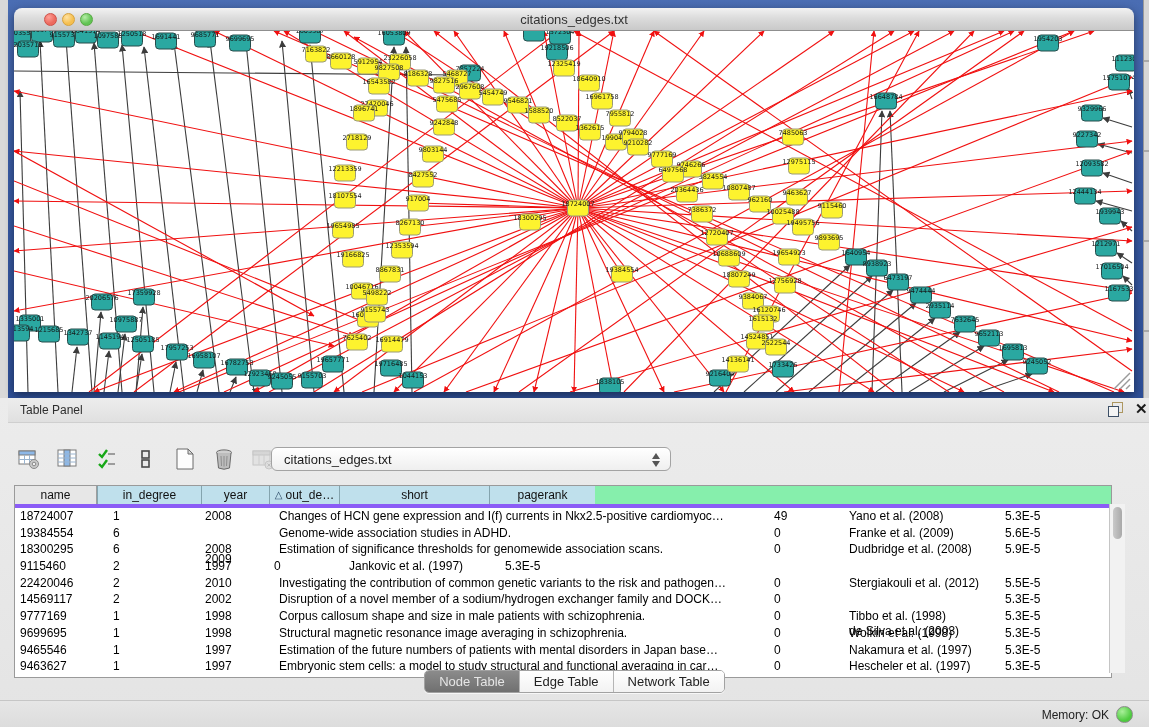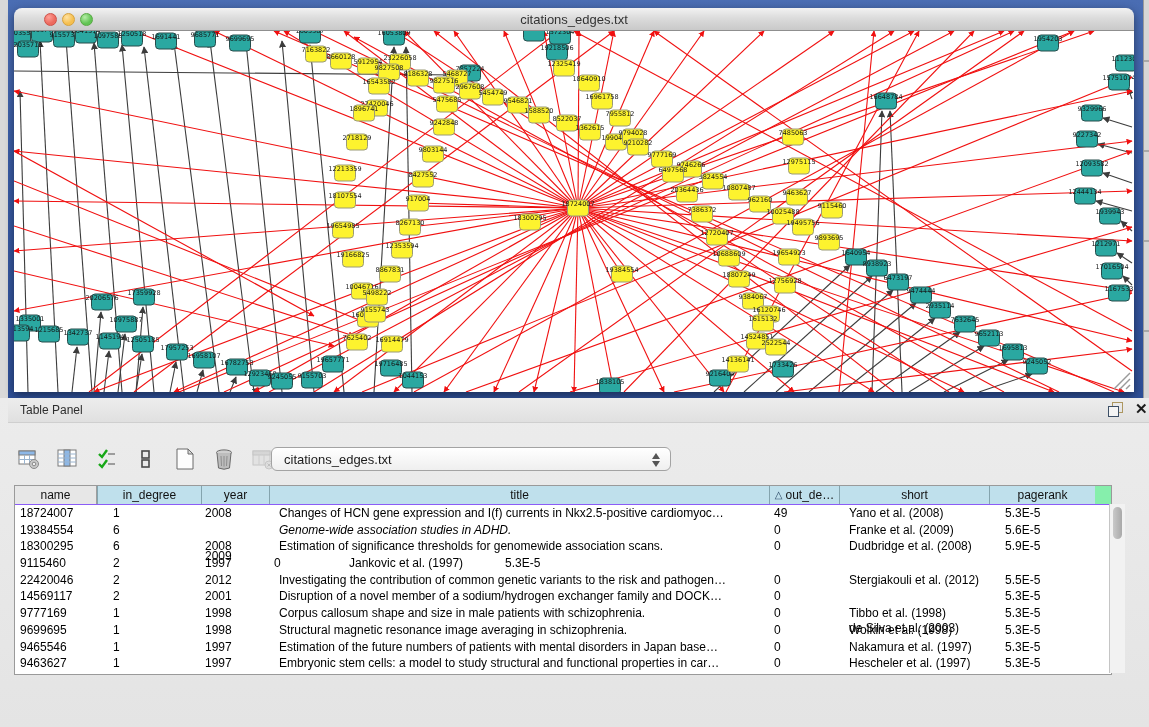--- a/index.html
+++ b/index.html
@@ -52,21 +52,21 @@
     box-shadow:inset 0 1px 0 #fff;}
   #combo-label{position:absolute;left:12px;top:4px;font-size:13px;color:#1c1c1c;}
   #combo-arrows{position:absolute;right:9px;top:3px;width:9px;height:18px;}
   .arr-up{position:absolute;left:0;top:2px;width:0;height:0;border-left:4.5px solid transparent;
     border-right:4.5px solid transparent;border-bottom:6px solid #555;}
   .arr-dn{position:absolute;left:0;bottom:2px;width:0;height:0;border-left:4.5px solid transparent;
     border-right:4.5px solid transparent;border-top:6px solid #555;}
 
   
   #tbl{position:absolute;left:14px;top:87px;width:1096px;border:1px solid #9a9a9a;background:#fff;}
-  #header-row{display:flex;height:18px;background:#86efac;border-bottom:1px solid #8b5cf6;}
+  #header-row{display:flex;height:18px;background:#86efac;border-bottom:4px solid #8b5cf6;}
   .th{box-sizing:border-box;height:18px;line-height:18px;font-size:12px;color:#111;text-align:center;
     border-left:1px solid rgba(60,90,100,.45);overflow:hidden;white-space:nowrap;background:#bfe0ec;}
   .th:first-child{border-left:none;background:#e7e7e7;border-right:1px solid #9e9e9e;}
   .sort{display:inline-block;font-size:10px;color:#2b4a66;margin-right:3px;transform:translateY(-1px);}
   #table-body{height:169px;overflow:hidden;background:#fff;}
   .tr{display:flex;height:16.7px;}
   .td{box-sizing:border-box;height:16.7px;line-height:16.5px;font-size:12px;color:#000;
     white-space:nowrap;overflow:hidden;}
   #vscroll{position:absolute;left:1094px;top:18px;width:15px;height:169px;background:#f2f2f2;
     border-left:1px solid #c5c5c5;}
@@ -854,40 +854,39 @@
         <div class="arr-up"></div>
           <div class="arr-dn"></div>
       </div>
     </div>
 
     <div id="tbl">
       <div id="header-row">
           <div class="th" style="width: 82px;">name</div>
           <div class="th" style="width: 104px;">in_degree</div>
           <div class="th" style="width: 68px;">year</div>
-          <div class="th" style="width: 500px;">title</div>
           <div class="th" style="width: 70px;"><span class="sort">△</span>out_de…</div>
           <div class="th" style="width: 150px;">short</div>
           <div class="th" style="width: 106px;">pagerank</div>
         </div>
       <div id="table-body">
           <div class="tr">
             <div class="td" style="width: 82px; padding-left: 5px;">18724007</div>
             <div class="td" style="width: 104px; padding-left: 16px;">1</div>
             <div class="td" style="width: 68px; padding-left: 4px;">2008</div>
             <div class="td" style="width: 500px; padding-left: 10px;">Changes of HCN gene expression and I(f) currents in Nkx2.5-positive cardiomyoc…</div>
             <div class="td" style="width: 70px; padding-left: 5px;">49</div>
             <div class="td" style="width: 150px; padding-left: 10px;">Yano et al. (2008)</div>
             <div class="td" style="width: 106px; padding-left: 16px;">5.3E-5</div>
           </div>
           <div class="tr">
             <div class="td" style="width: 82px; padding-left: 5px;">19384554</div>
             <div class="td" style="width: 104px; padding-left: 16px;">6</div>
             <div class="td" style="width: 68px; padding-left: 4px; margin-top: 26px;">2009</div>
-            <div class="td" style="width: 500px; padding-left: 10px; font-style: italic;">Genome-wide association studies in ADHD.</div>
+            <div class="td" style="width: 500px; padding-left: 10px;">Genome-wide association studies in ADHD.</div>
             <div class="td" style="width: 70px; padding-left: 5px;">0</div>
             <div class="td" style="width: 150px; padding-left: 10px;">Franke et al. (2009)</div>
             <div class="td" style="width: 106px; padding-left: 16px;">5.6E-5</div>
           </div>
           <div class="tr">
             <div class="td" style="width: 82px; padding-left: 5px;">18300295</div>
             <div class="td" style="width: 104px; padding-left: 16px;">6</div>
             <div class="td" style="width: 68px; padding-left: 4px;">2008</div>
             <div class="td" style="width: 500px; padding-left: 10px;">Estimation of significance thresholds for genomewide association scans.</div>
             <div class="td" style="width: 70px; padding-left: 5px;">0</div>
@@ -898,30 +897,30 @@
             <div class="td" style="width: 82px; padding-left: 5px;">9115460</div>
             <div class="td" style="width: 104px; padding-left: 16px;">2</div>
             <div class="td" style="width: 68px; padding-left: 4px;">1997</div>
             <div class="td" style="width: 70px; padding-left: 5px;">0</div>
             <div class="td" style="width: 150px; padding-left: 10px;">Jankovic et al. (1997)</div>
             <div class="td" style="width: 106px; padding-left: 16px;">5.3E-5</div>
           </div>
           <div class="tr">
             <div class="td" style="width: 82px; padding-left: 5px;">22420046</div>
             <div class="td" style="width: 104px; padding-left: 16px;">2</div>
-            <div class="td" style="width: 68px; padding-left: 4px;">2012</div>
+            <div class="td" style="width: 68px; padding-left: 4px;">2010</div>
             <div class="td" style="width: 500px; padding-left: 10px;">Investigating the contribution of common genetic variants to the risk and pathogen…</div>
             <div class="td" style="width: 70px; padding-left: 5px;">0</div>
             <div class="td" style="width: 150px; padding-left: 10px;">Stergiakouli et al. (2012)</div>
             <div class="td" style="width: 106px; padding-left: 16px;">5.5E-5</div>
           </div>
           <div class="tr">
             <div class="td" style="width: 82px; padding-left: 5px;">14569117</div>
             <div class="td" style="width: 104px; padding-left: 16px;">2</div>
-            <div class="td" style="width: 68px; padding-left: 4px;">2001</div>
+            <div class="td" style="width: 68px; padding-left: 4px;">2002</div>
             <div class="td" style="width: 500px; padding-left: 10px;">Disruption of a novel member of a sodium/hydrogen exchanger family and DOCK…</div>
             <div class="td" style="width: 70px; padding-left: 5px;">0</div>
             <div class="td" style="width: 150px; padding-left: 10px; margin-top: 32px;">de Silva et al. (2003)</div>
             <div class="td" style="width: 106px; padding-left: 16px;">5.3E-5</div>
           </div>
           <div class="tr">
             <div class="td" style="width: 82px; padding-left: 5px;">9777169</div>
             <div class="td" style="width: 104px; padding-left: 16px;">1</div>
             <div class="td" style="width: 68px; padding-left: 4px;">1998</div>
             <div class="td" style="width: 500px; padding-left: 10px;">Corpus callosum shape and size in male patients with schizophrenia.</div>
@@ -944,26 +943,37 @@
             <div class="td" style="width: 68px; padding-left: 4px;">1997</div>
             <div class="td" style="width: 500px; padding-left: 10px;">Estimation of the future numbers of patients with mental disorders in Japan base…</div>
             <div class="td" style="width: 70px; padding-left: 5px;">0</div>
             <div class="td" style="width: 150px; padding-left: 10px;">Nakamura et al. (1997)</div>
             <div class="td" style="width: 106px; padding-left: 16px;">5.3E-5</div>
           </div>
           <div class="tr">
             <div class="td" style="width: 82px; padding-left: 5px;">9463627</div>
             <div class="td" style="width: 104px; padding-left: 16px;">1</div>
             <div class="td" style="width: 68px; padding-left: 4px;">1997</div>
-            <div class="td" style="width: 500px; padding-left: 10px;">Embryonic stem cells: a model to study structural and functional properties in car…</div>
+            <div class="td" style="width: 500px; padding-left: 10px;">Embryonic stem cells: a model to study structural and functional averaging in car…</div>
             <div class="td" style="width: 70px; padding-left: 5px;">0</div>
             <div class="td" style="width: 150px; padding-left: 10px;">Hescheler et al. (1997)</div>
             <div class="td" style="width: 106px; padding-left: 16px;">5.3E-5</div>
           </div>
         </div>
       <div id="vscroll">
         <div id="vthumb"></div>
       </div>
     </div>
 
-
+    <div id="tabs">
+      <div id="tabset">
+          <div class="tab active">Node Table</div>
+          <div class="tab">Edge Table</div>
+          <div class="tab">Network Table</div>
+        </div>
+    </div>
+
+    <div id="statusbar">
+      <div id="memory-label">Memory: OK</div>
+      <div id="memory-light"></div>
+    </div>
   </div>
 </div>
 
 </body></html>

